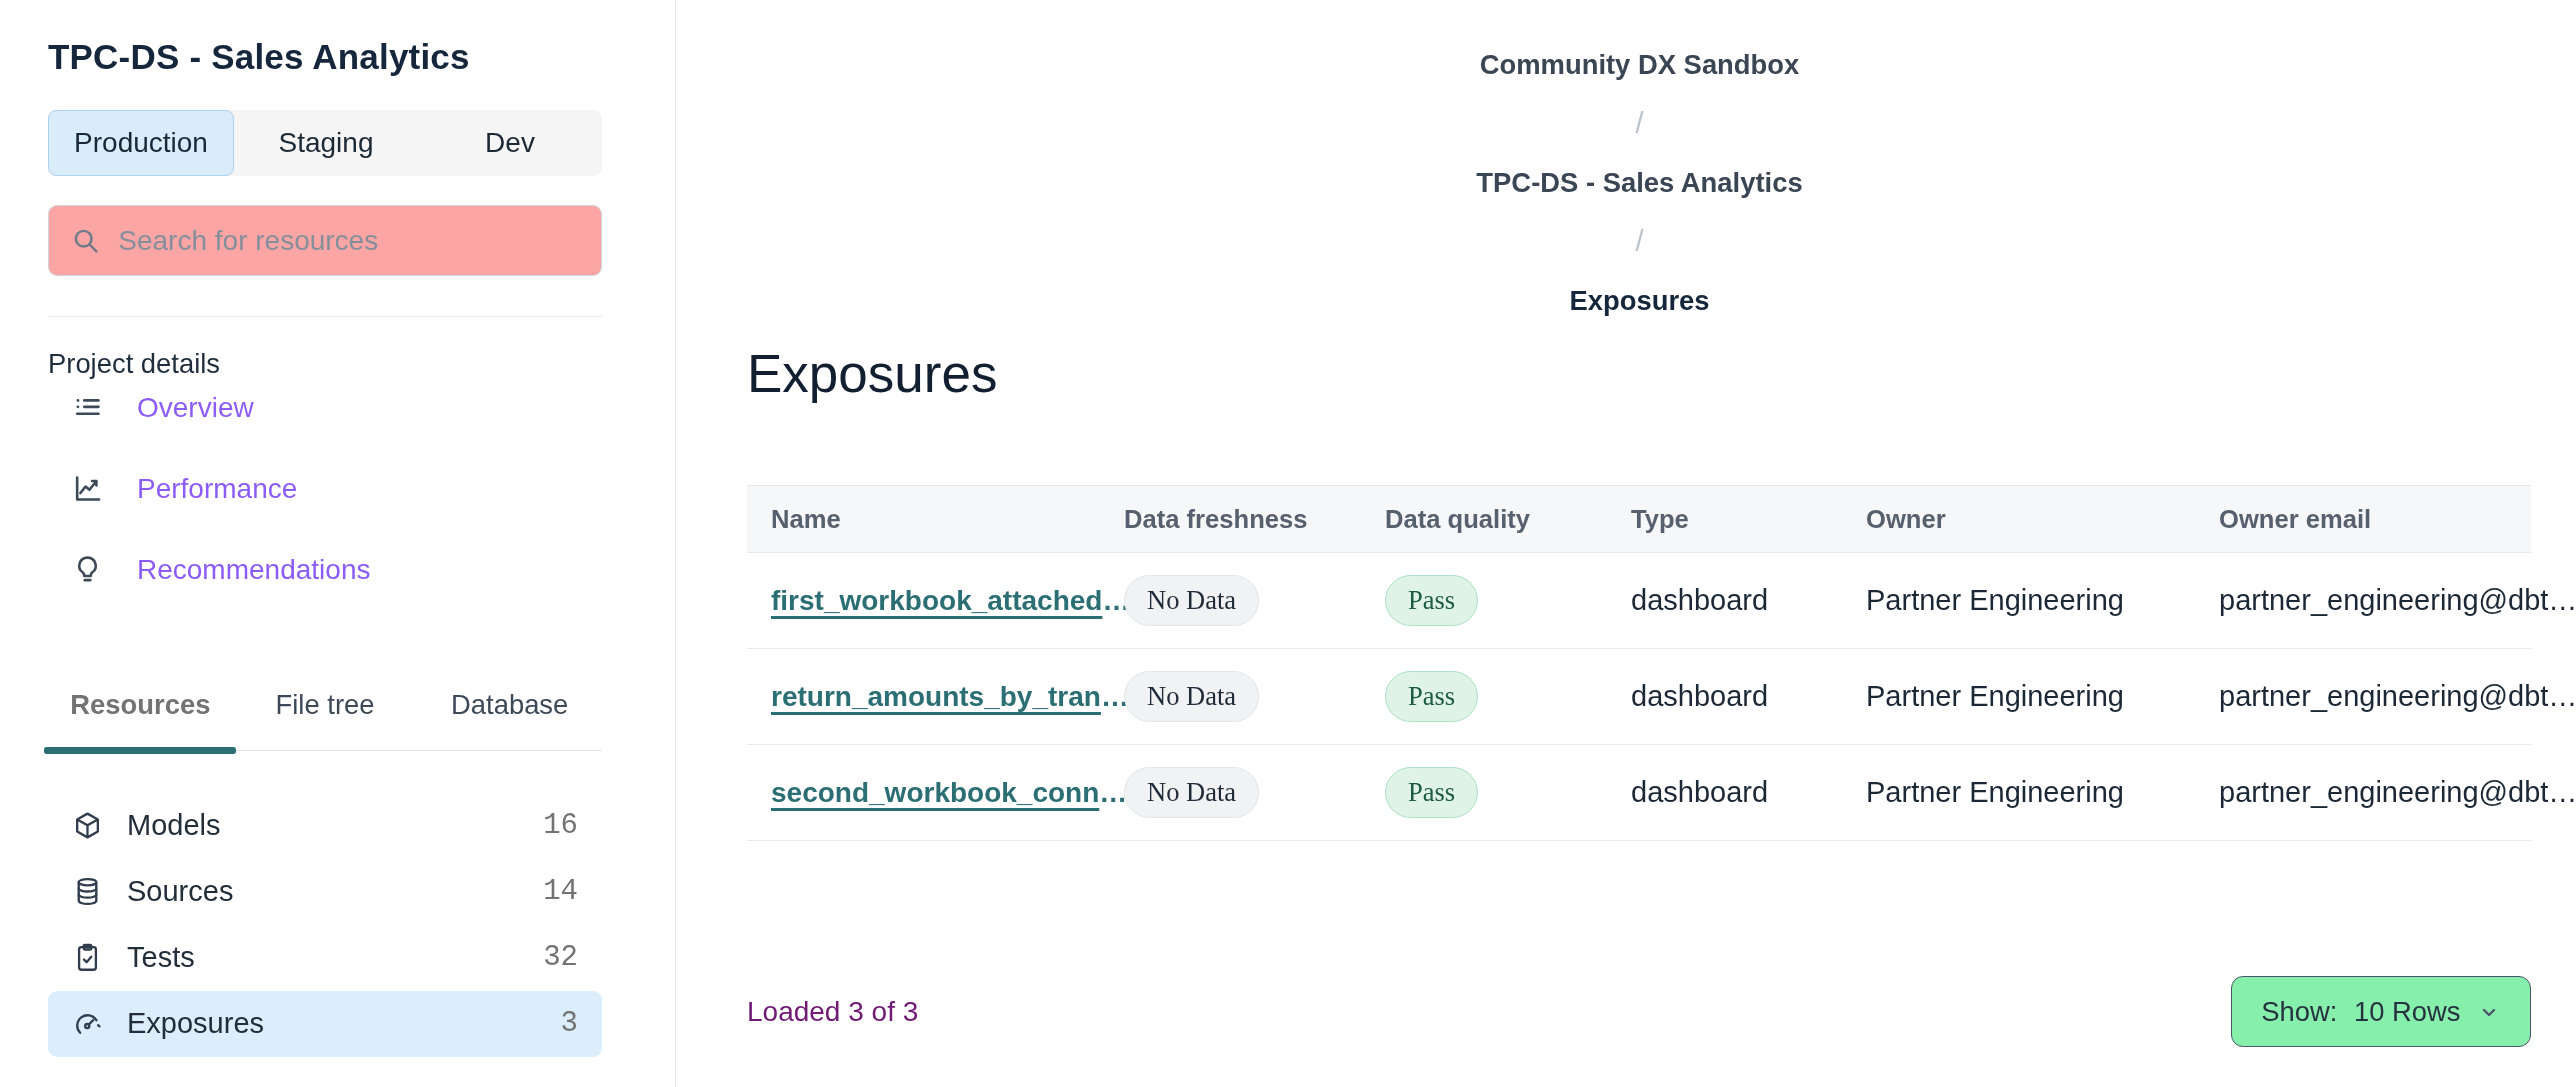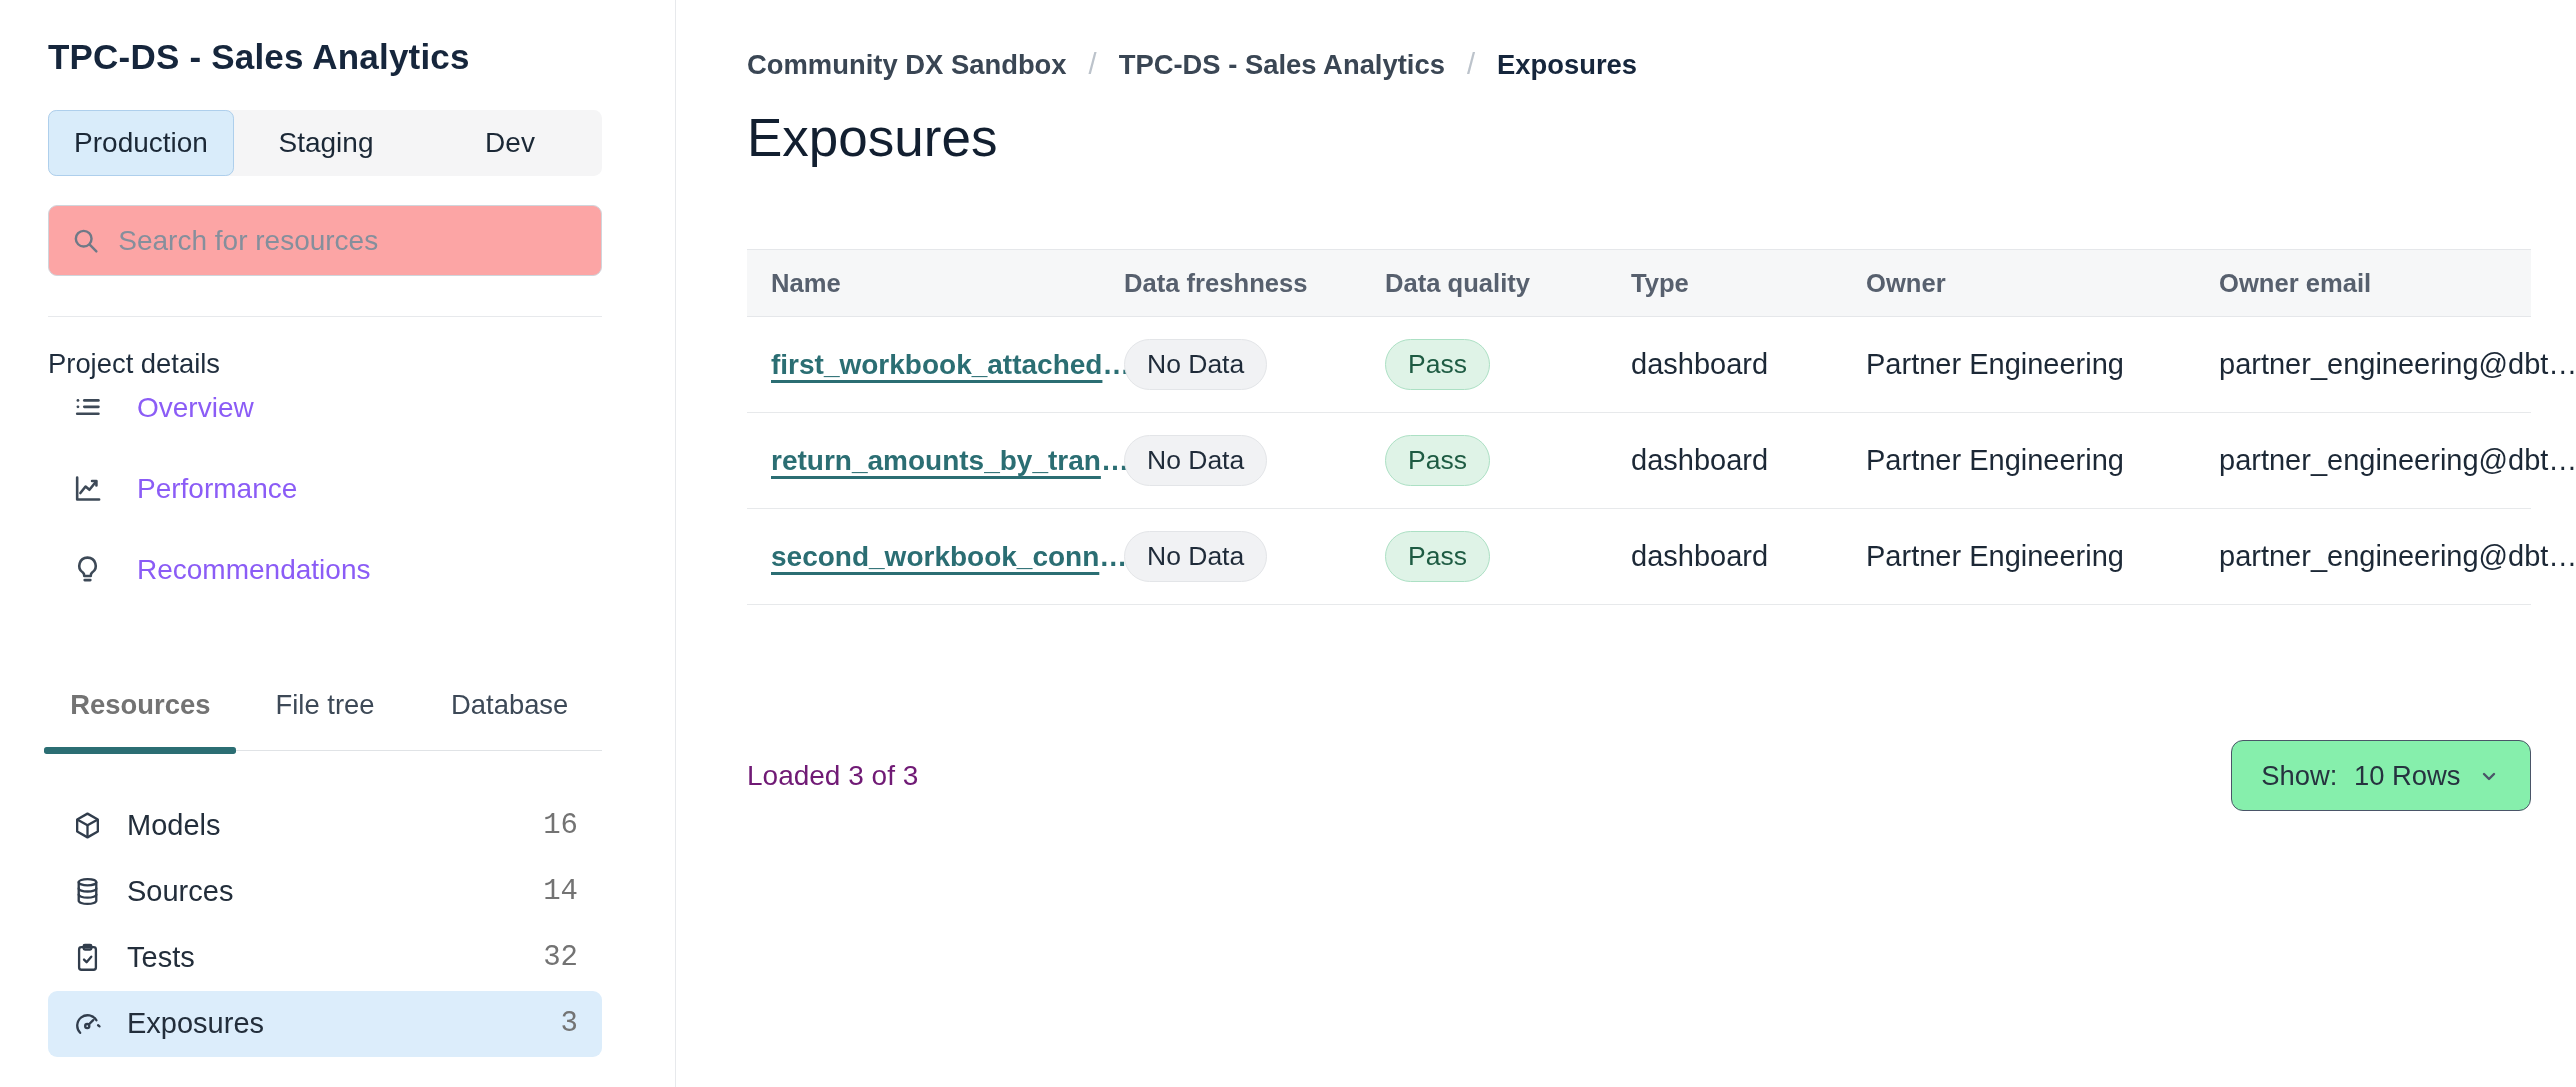--- a/index.html
+++ b/index.html
@@ -46,38 +46,38 @@
   .resource-item .nicon { width:31px; height:31px; color:#313D4C; display:flex; }
   .resource-item .count { margin-left:auto; color:#737373;font-family:Liberation Mono, monospace; }
   .resource-item.active { background:#DCEDFB; }
   .resource-item.partial { margin-top:18.3px; }
 
   
   .main { position:absolute; left:676px; top:0; right:0; height:1088px;
     padding:46px 44px 0 71px; }
 
   .breadcrumb { display:flex; align-items:center; gap:22px; font-size:27.4px;
-    line-height:37px; font-weight:700; color:#3A4654; }
+    line-height:37px; font-weight:700; color:#3A4654;flex-direction:column; }
   .breadcrumb .sep { color:#BCC3CB; font-weight:400; font-size:29px; }
   .breadcrumb .crumb { cursor:pointer; }
   .breadcrumb .crumb.current { color:#16263C; }
 
   .page-title { margin-top:22px; font-size:53px; font-weight:400; line-height:66px; color:#121F30; }
 
   .table { margin-top:78px; width:1784px; }
   .trow { display:grid; grid-template-columns:353px 261px 246px 235px 353px 1fr;
     align-items:center; }
   .trow > div { padding-left:24px; }
   .thead { height:68px; background:#F6F7F8; border-top:1.8px solid #E5E7EA;
     border-bottom:1.8px solid #E5E7EA; font-size:25.6px; font-weight:700; color:#57606E; }
   .tbody-row { height:96px; border-bottom:1.8px solid #E7E9EB; font-size:29px; color:#1C2836; }
   .name-link { font-size:28px; font-weight:700; color:#2B6E73; cursor:pointer; white-space:nowrap; }
   .name-link .nm { text-decoration:underline; text-decoration-thickness:2.7px; text-underline-offset:6.4px; }
   .badge { display:inline-flex; align-items:center; justify-content:center;
-    font-size:26.5px; border-radius:913px; padding:9.1px 22px; }
+    font-size:26.5px; border-radius:913px; padding:9.1px 22px;font-family:Liberation Serif, serif; }
   .badge.gray { background:#F1F2F4; border:1.8px solid #E3E5E8; color:#1F2B39; }
   .badge.green { background:#DFF3E7; border:1.8px solid #ACE0C4; color:#1E5B43; }
 
   .table-footer { margin-top:135px; width:1784px; display:flex;
     align-items:center; justify-content:space-between; }
   .loaded-text { font-size:28px; color:#701a75; }
   .show-btn { height:71px; border:1.8px solid #4A5568; border-radius:12px;
     display:flex; align-items:center; gap:16.5px; padding:0 29px; font-size:27.4px;
     color:#26323F; background:#86efac; cursor:pointer; }
   .show-btn .chev { display:flex; color:#4A5568; }

